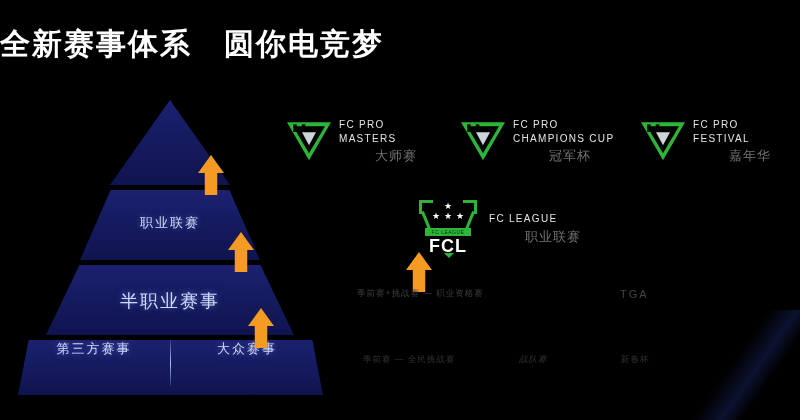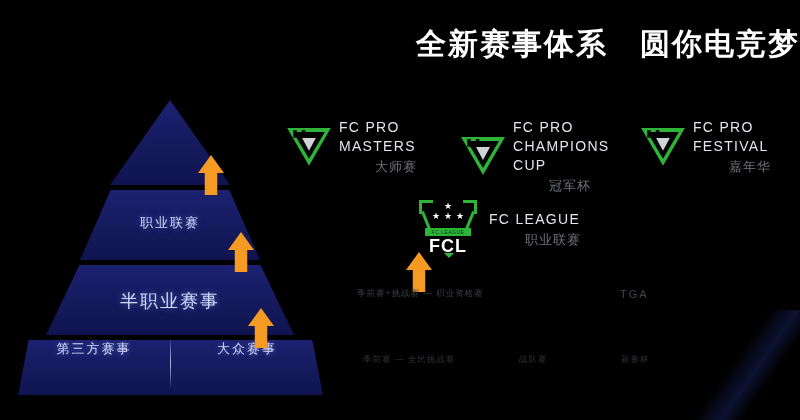--- a/index.html
+++ b/index.html
@@ -18,21 +18,21 @@
     background: #000000;
     overflow: hidden;
   }
 
   
   #page-title {
     position: absolute;
     left: 0;
     top: 24px;
     width: 800px;
-    text-align: right;
+    text-align: left;
     color: #ffffff;
     font-size: 30px;
     font-weight: bold;
     letter-spacing: 2px;
     white-space: pre;
   }
 
   
   #pyramid {
     position: absolute;
@@ -211,21 +211,21 @@
     opacity: 0.85;
   }
 
   .event-text {
     color: #dfe3e6;
     line-height: 1.35;
     text-align: left;
   }
   .event-name {
     display: block;
-    font-size: 14px;
+    font-size: 10px;
     letter-spacing: 1.3px;
     color: #e2e6ea;
     white-space: pre-line;
   }
   .event-sub {
     display: block;
     font-size: 13px;
     letter-spacing: 1px;
     color: #6e7478;
     margin-top: 2px;
@@ -330,21 +330,21 @@
 
   .bottom-label {
     position: absolute;
     top: 236px;
     font-size: 8.5px;
     color: #2e3237;
     letter-spacing: 1px;
     white-space: nowrap;
   }
   #label-bottom-1 { left: 78px; }
-  #label-bottom-2 { left: 234px; }
+  #label-bottom-2 { left: 234px; font-style: italic; }
   #label-bottom-3 { left: 336px; }
 
   
   #streak {
     position: absolute;
     right: -30px;
     bottom: -10px;
     width: 180px;
     height: 120px;
     background: linear-gradient(125deg, rgba(0,0,0,0) 45%, rgba(40,60,160,0.30) 56%, rgba(0,0,0,0) 64%);

